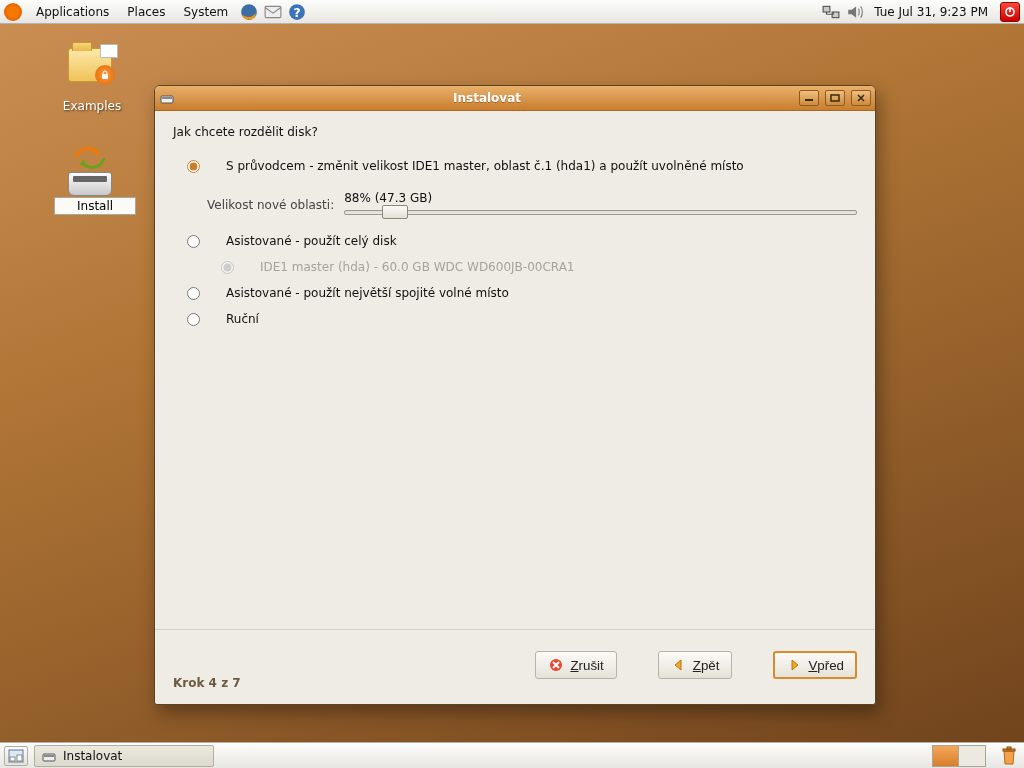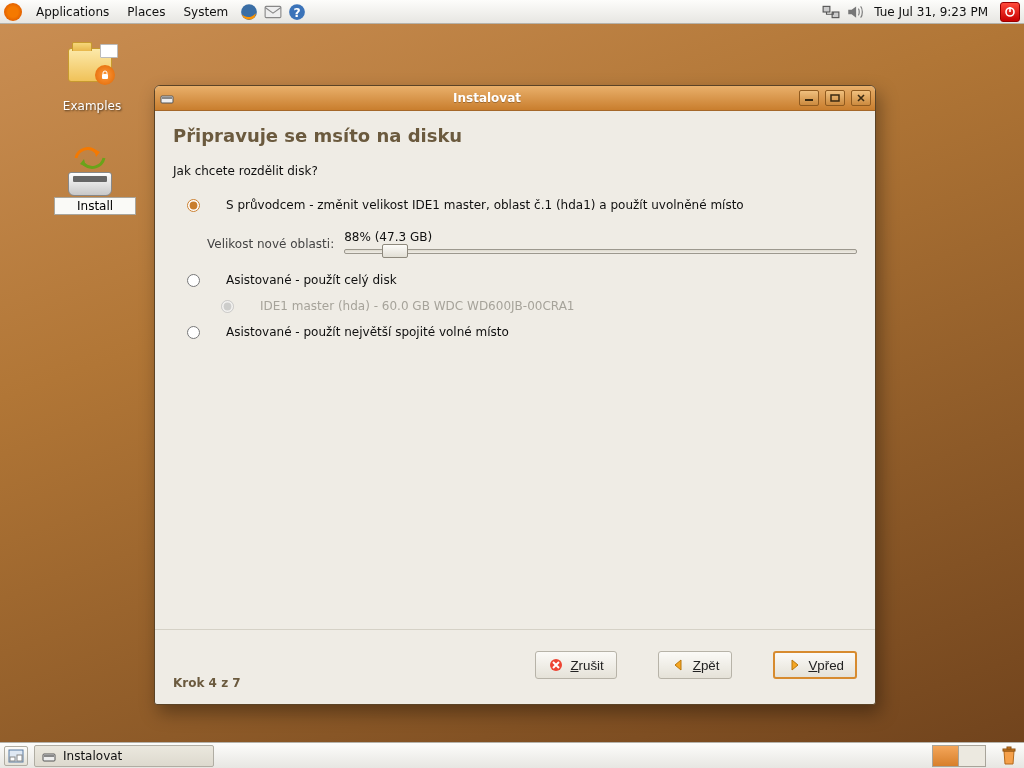--- a/index.html
+++ b/index.html
@@ -248,21 +248,20 @@
         </svg>
       </span>
     <span class="win-btn">
         <svg width="10" height="8" viewBox="0 0 10 8">
           <path d="M2 1l6 6M8 1L2 7" stroke="#3a2a12" stroke-width="1.6"></path>
         </svg>
       </span>
   </div>
 
   <div class="dialog-body">
-    <div class="page-title">Připravuje se msíto na disku</div>
     <div class="question">Jak chcete  rozdělit disk?</div>
 
     <label class="radio-row">
       <input type="radio" name="part" checked="" style="">
       <span>S průvodcem - změnit velikost IDE1 master, oblast č.1 (hda1) a použít uvolněné místo</span>
     </label>
     <div class="sub-block">
       <div class="slider-row">
         <span class="slider-label">Velikost nové oblasti:</span>
         <div class="slider-wrap">
@@ -284,20 +283,24 @@
         <input type="radio" disabled="" checked="" style="">
         <span>IDE1 master (hda) - 60.0 GB WDC WD600JB-00CRA1</span>
       </label>
     </div>
 
     <label class="radio-row">
       <input type="radio" name="part" style="">
       <span>Asistované - použít největší spojité volné místo</span>
     </label>
 
+    <label class="radio-row">
+      <input type="radio" name="part" style="">
+      <span>Ruční</span>
+    </label>
   </div>
 
   <div class="button-bar">
     <span class="step-label">Krok 4 z 7</span>
     <span class="spacer"></span>
     <button class="gbtn">
       <span class="ic">
           <svg viewBox="0 0 16 16">
             <circle cx="8" cy="8" r="6" fill="#e43"></circle>
             <path d="M5 5l6 6M11 5l-6 6" stroke="#fff" stroke-width="2"></path>

